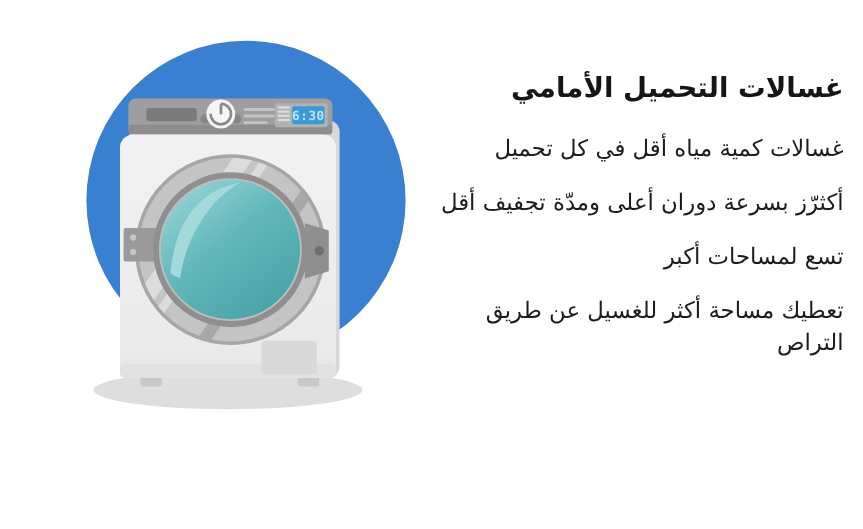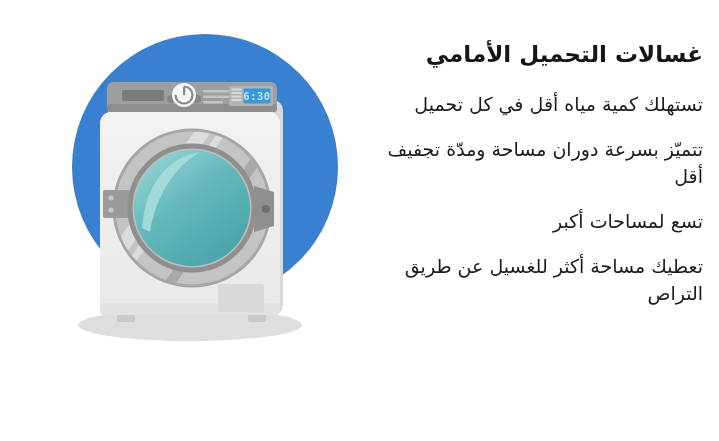--- a/index.html
+++ b/index.html
@@ -30,21 +30,21 @@
     height: 375px;
   }
   .illustration svg {
     display: block;
   }
 
   
   .text-panel {
     position: absolute;
     right: 16px;
-    top: 40px;
+    top: 60px;
     width: 344px;
     text-align: right;
     direction: rtl;
   }
   .headline {
     font-size: 23px;
     font-weight: bold;
     color: #161616;
     line-height: 1.25;
     margin: 0 0 22px 0;
@@ -162,21 +162,21 @@
 
       <path d="M134 208 A58 58 0 0 0 250 208 A58 58 0 0 1 134 208 Z" fill="#3f9499" opacity="0.18"></path>
     </svg>
   </div>
 
   <div class="text-panel">
 
     <h1 class="headline">غسالات التحميل الأمامي</h1>
 
     <ul class="feature-list">
-      <li class="feature-item">تستهلك كمية مياه أقل في كل تحميل</li>
-      <li class="feature-item">تتميّز بسرعة دوران مساحة ومدّة تجفيف أقل</li>
+      <li class="feature-item">غسالات كمية مياه أقل في كل تحميل</li>
+      <li class="feature-item">أكثرّز بسرعة دوران أعلى ومدّة تجفيف أقل</li>
       <li class="feature-item">تسع لمساحات أكبر</li>
       <li class="feature-item">تعطيك مساحة أكثر للغسيل عن طريق التراص</li>
     </ul>
 
   </div>
 
 </div>
 
 </body></html>

